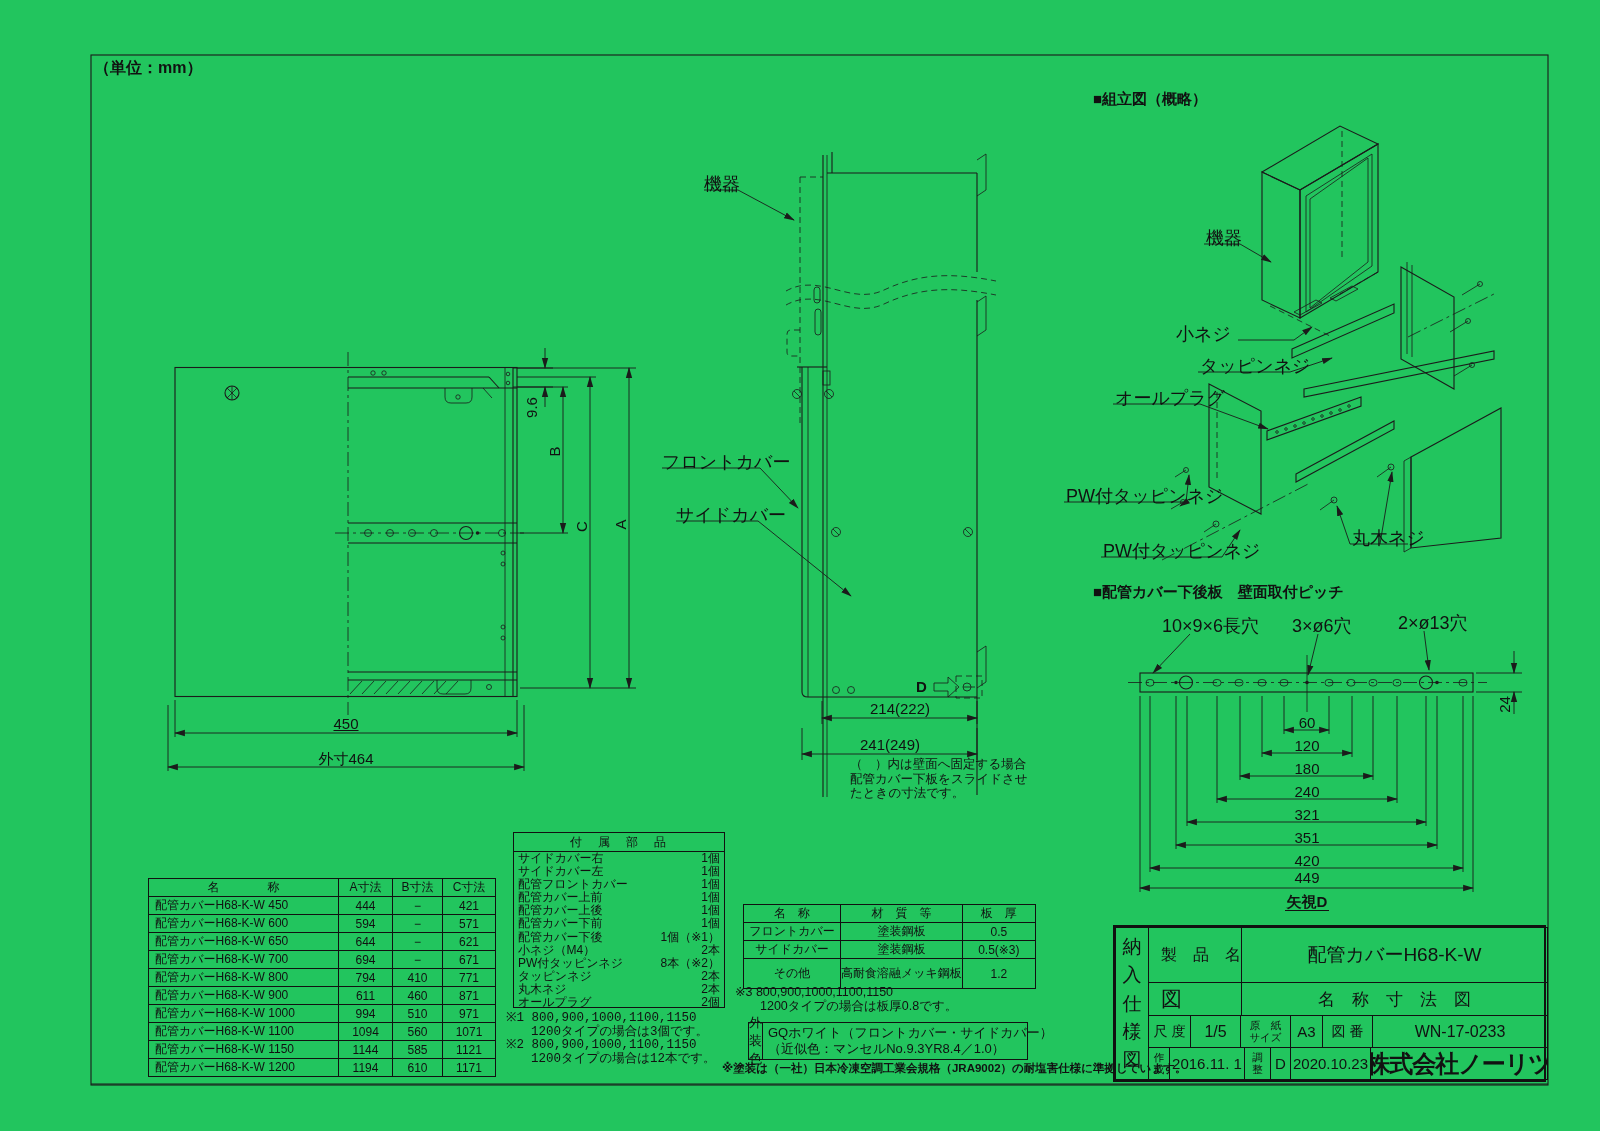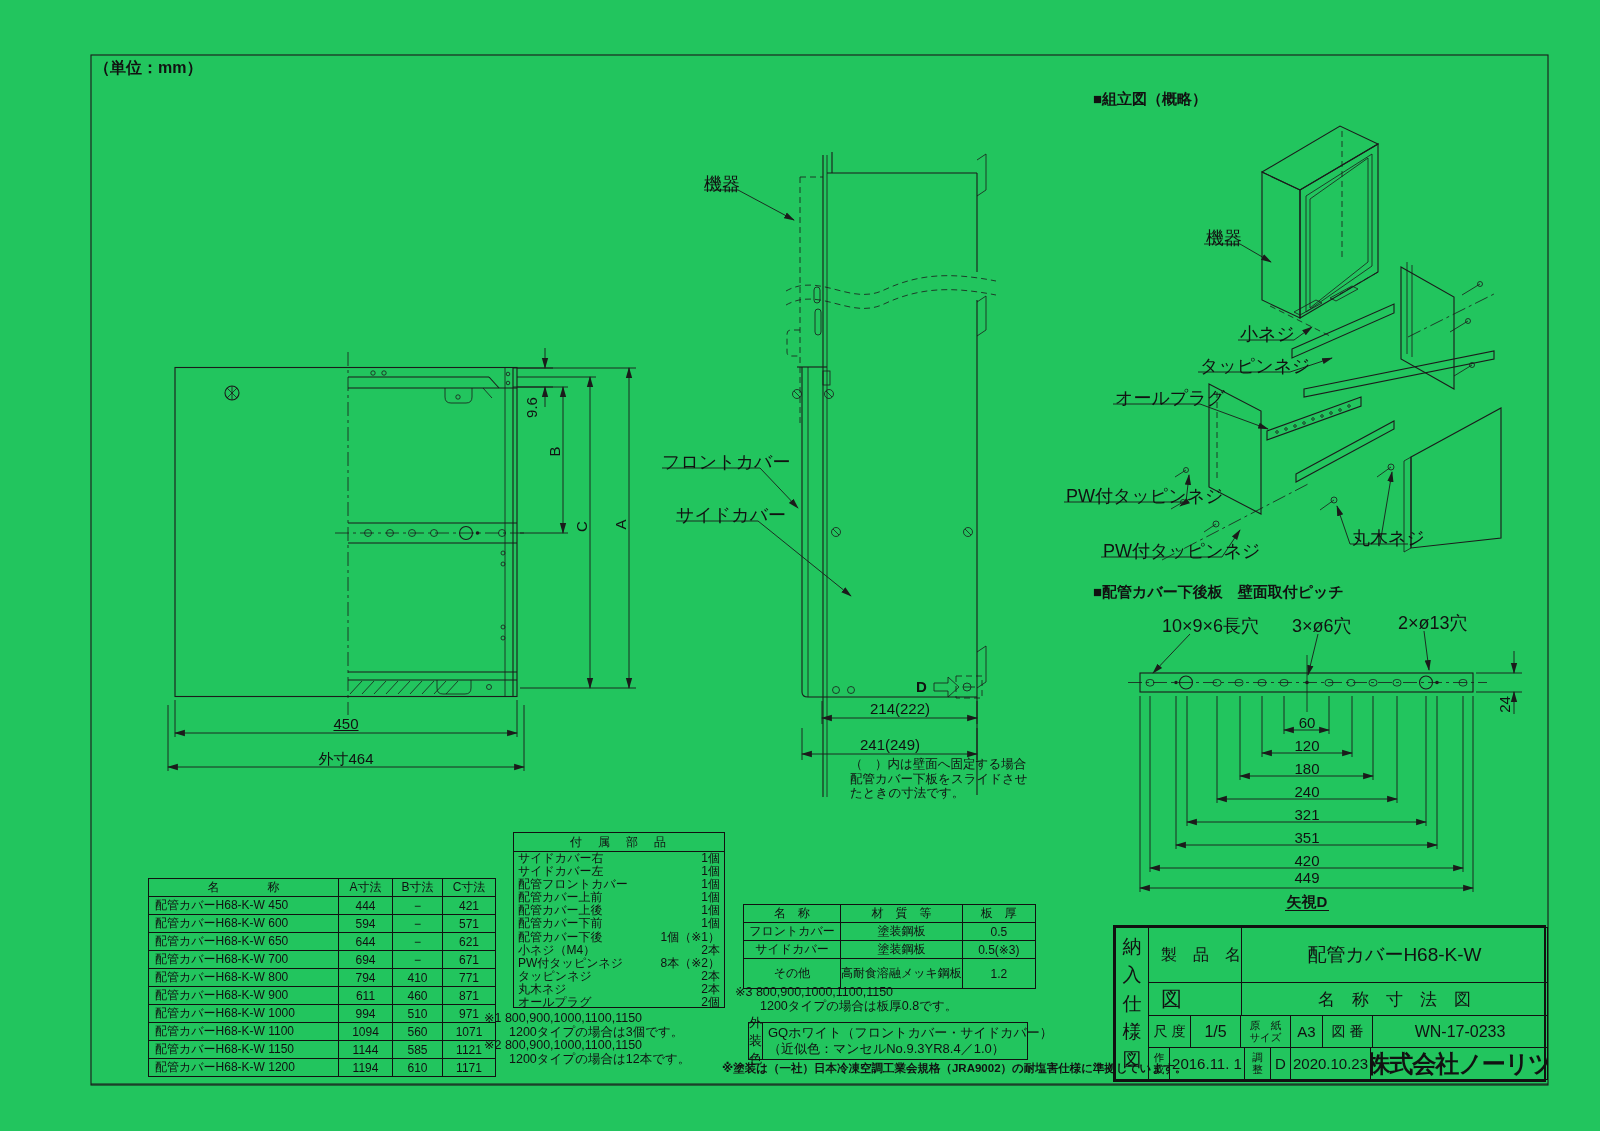--- a/index.html
+++ b/index.html
@@ -349,21 +349,21 @@
 <div class="lbl c big" style="left:850px;top:700px;width:100px;">214(222)</div>
 <div class="lbl c big" style="left:840px;top:736px;width:100px;">241(249)</div>
 <div class="note" id="side-note" style="left:810px;top:757px;font-size:12.5px;line-height:14.5px;margin-left:40px;">
       <div>（　）内は壁面へ固定する場合</div>
       <div>配管カバー下板をスライドさせ</div>
       <div>たときの寸法です。</div>
     </div>
 
 <div class="ttl" style="left:1093px;top:90px;">■組立図（概略）</div>
 <div class="lbl" style="left:1206px;top:228px;">機器</div>
-<div class="lbl" style="left:1240px;top:324px;">小ネジ</div>
+<div class="lbl" style="left:1176px;top:324px;">小ネジ</div>
 <div class="lbl" style="left:1200px;top:356px;">タッピンネジ</div>
 <div class="lbl" style="left:1115px;top:388px;">オールプラグ</div>
 <div class="lbl" style="left:1066px;top:486px;">PW付タッピンネジ</div>
 <div class="lbl" style="left:1103px;top:541px;">PW付タッピンネジ</div>
 <div class="lbl" style="left:1352px;top:528px;">丸木ネジ</div>
 
 <div class="ttl" style="left:1093px;top:583px;">■配管カバー下後板　壁面取付ピッチ</div>
 <div class="lbl" style="left:1162px;top:616px;">10×9×6長穴</div>
 <div class="lbl" style="left:1292px;top:616px;">3×ø6穴</div>
 <div class="lbl" style="left:1398px;top:613px;">2×ø13穴</div>
@@ -505,21 +505,21 @@
         <div class="partsitem">
           <span>丸木ネジ</span>
           <span>2本</span>
         </div>
         <div class="partsitem">
           <span>オールプラグ</span>
           <span>2個</span>
         </div>
       </div>
 </div>
-<div class="note" id="parts-notes" style="left:484px;top:1012px;line-height:13.5px;">
+<div class="note" id="parts-notes" style="left:506px;top:1012px;line-height:13.5px;font-family:Liberation Mono, monospace;">
       <div>※1 800,900,1000,1100,1150</div>
       <div>　　1200タイプの場合は3個です。</div>
       <div>※2 800,900,1000,1100,1150</div>
       <div>　　1200タイプの場合は12本です。</div>
     </div>
 
 <table class="mattable">
   <colgroup>
         <col style="width:97px">
         <col style="width:117px">

